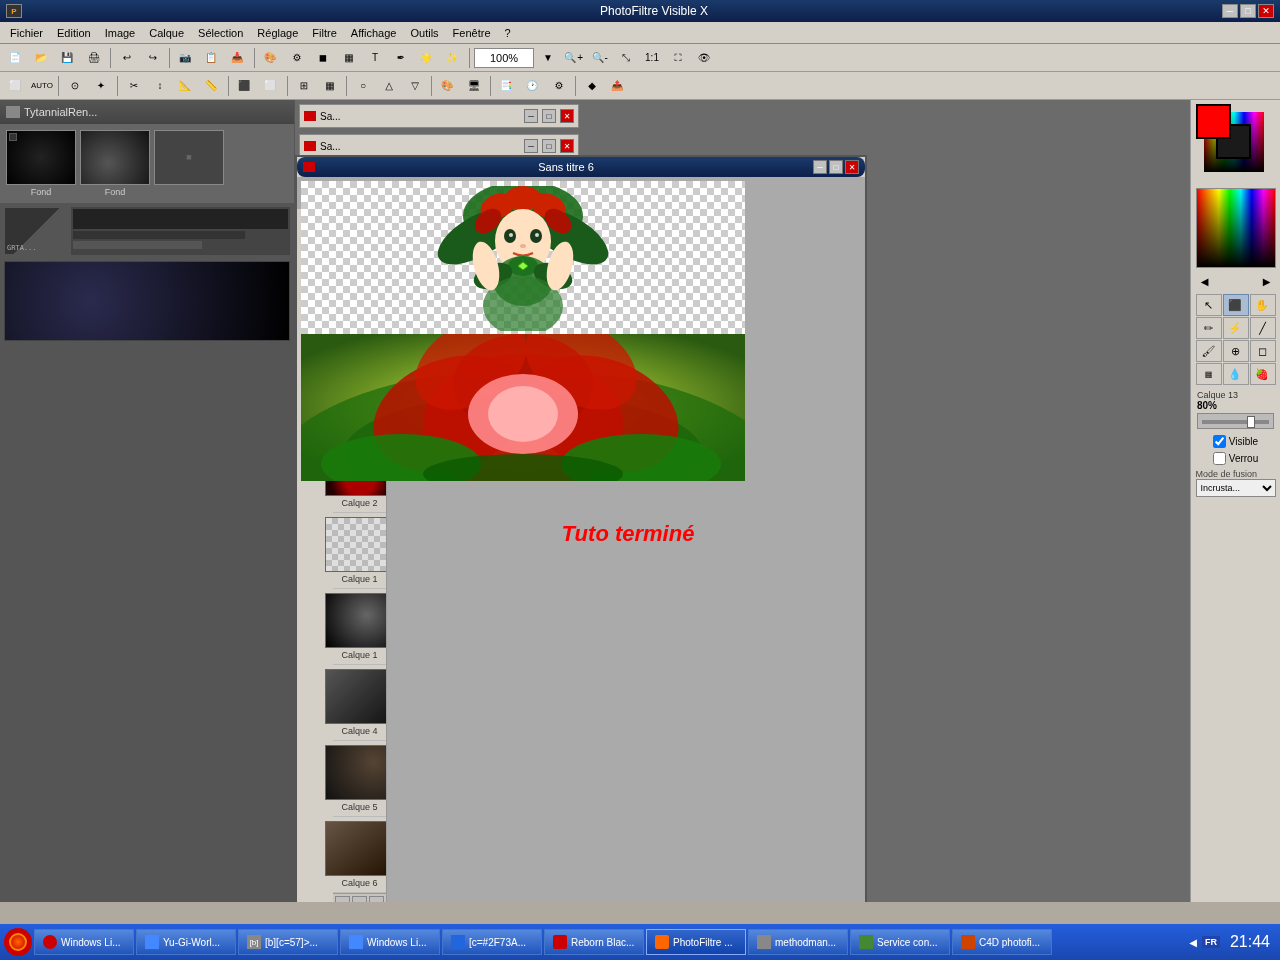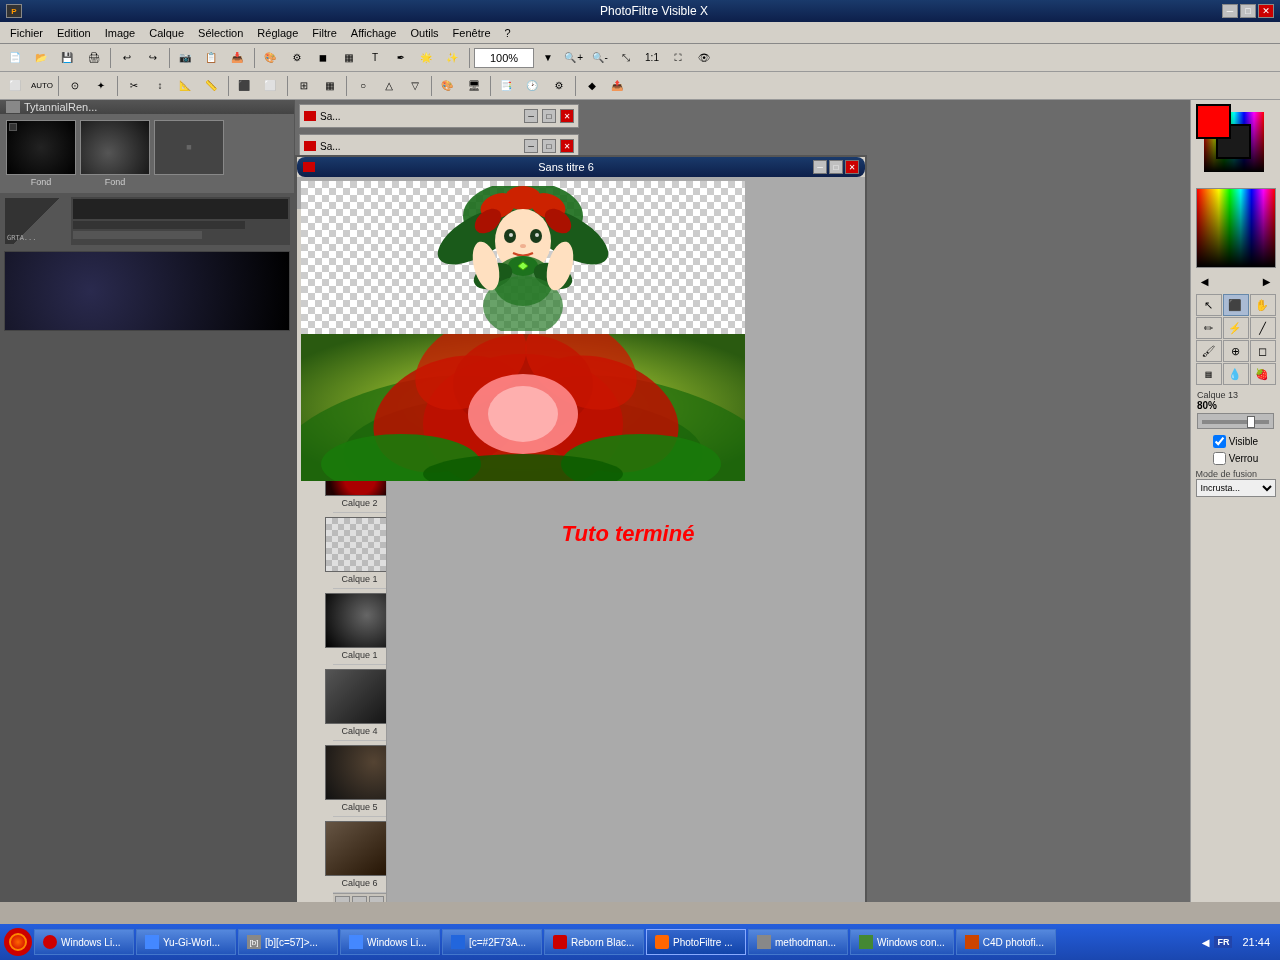--- a/index.html
+++ b/index.html
@@ -44,21 +44,21 @@
       display: flex; align-items: center; justify-content: center; font-size: 11px;
     }
 
     
     .left-panel {
       width: 300px; background: #6e6e6e; border-right: 1px solid #555;
       display: flex; flex-direction: column;
     }
     .left-panel-title {
       background: linear-gradient(to bottom, #555, #444); color: #ddd;
-      height: 14px; display: flex; align-items: center; padding: 0 6px; font-size: 11px;
+      height: 24px; display: flex; align-items: center; padding: 0 6px; font-size: 11px;
     }
     .thumb-item { display: flex; flex-direction: column; align-items: center; cursor: pointer; }
     .thumb-img {
       width: 70px; height: 55px; background: #333; border: 1px solid #888;
       display: flex; align-items: center; justify-content: center; overflow: hidden;
     }
     .thumb-label { font-size: 9px; color: #ccc; margin-top: 2px; }
 
     
     .right-panel {
@@ -144,21 +144,21 @@
       border: 1px solid #4477cc; height: 26px; padding: 0 8px; display: flex; align-items: center;
       gap: 4px; color: #fff; font-size: 10px; cursor: pointer; min-width: 100px; max-width: 130px;
       overflow: hidden; white-space: nowrap;
     }
     .task-item.active { background: linear-gradient(to bottom, #3366cc, #1144aa); border-color: #88aaff; }
     .taskbar-right {
       margin-left: auto; display: flex; align-items: center; gap: 4px;
       color: #fff; font-size: 10px;
     }
     .systray-item { padding: 2px 4px; display: flex; align-items: center; }
-    .clock { color: #fff; font-size: 11px; padding: 2px 6px; }
+    .clock { color: #fff; font-size: 16px; padding: 2px 6px; }
 
     
     .color-swatch-big {
       width: 40px; height: 40px; cursor: pointer;
     }
     .tool-btn {
       width: 26px; height: 22px; background: #d4d0c8; border: 1px solid #999;
       display: flex; align-items: center; justify-content: center; cursor: pointer; font-size: 11px;
     }
     .tool-row { display: flex; gap: 1px; margin-bottom: 1px; }
@@ -647,21 +647,21 @@
   <div class="task-item active">
     <div style="width:14px; height:14px; background:#ff6600; border-radius:2px; flex-shrink:0;"></div>
     <span style="overflow:hidden; text-overflow:ellipsis;">PhotoFiltre ...</span>
   </div>
   <div class="task-item">
     <div style="width:14px; height:14px; background:#888; flex-shrink:0;"></div>
     <span style="overflow:hidden; text-overflow:ellipsis;">methodman...</span>
   </div>
   <div class="task-item">
     <div style="width:14px; height:14px; background:#448833; flex-shrink:0;"></div>
-    <span style="overflow:hidden; text-overflow:ellipsis;">Windows con...</span>
+    <span style="overflow:hidden; text-overflow:ellipsis;">Service con...</span>
   </div>
   <div class="task-item">
     <div style="width:14px; height:14px; background:#cc4400; flex-shrink:0;"></div>
     <span style="overflow:hidden; text-overflow:ellipsis;">C4D photofi...</span>
   </div>
 
   <div class="taskbar-right">
     <div style="display:flex; gap:1px; align-items:center;">
       <div class="systray-item" style="color:#fff; font-size:10px;">◀</div>
       <div class="systray-item" style="background:#2244aa; padding:1px 3px; font-size:9px; color:#fff; font-weight:bold;">FR</div>

